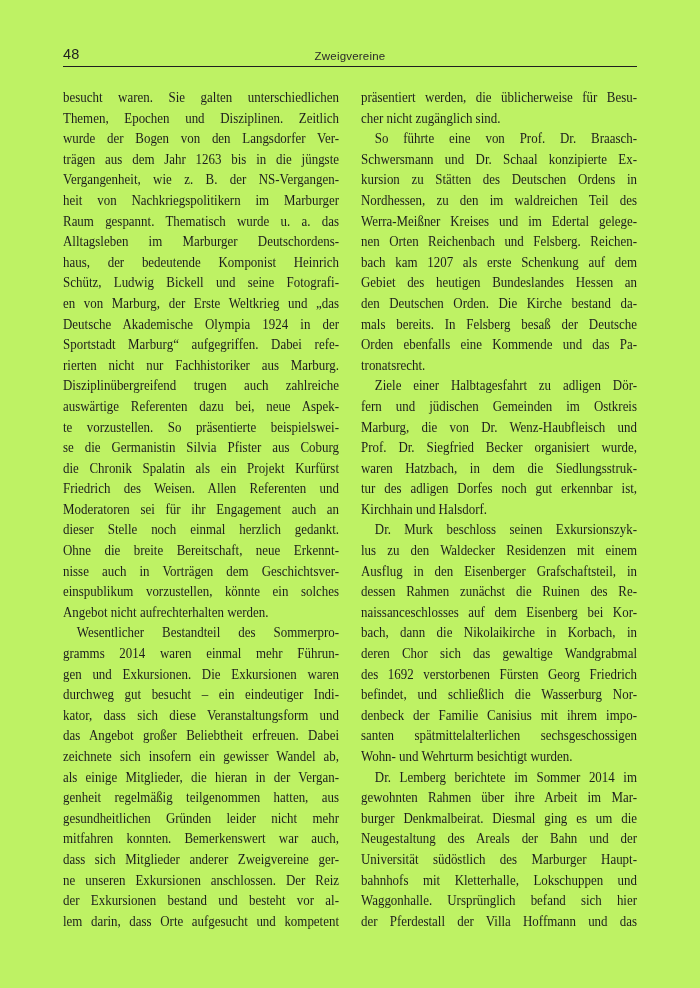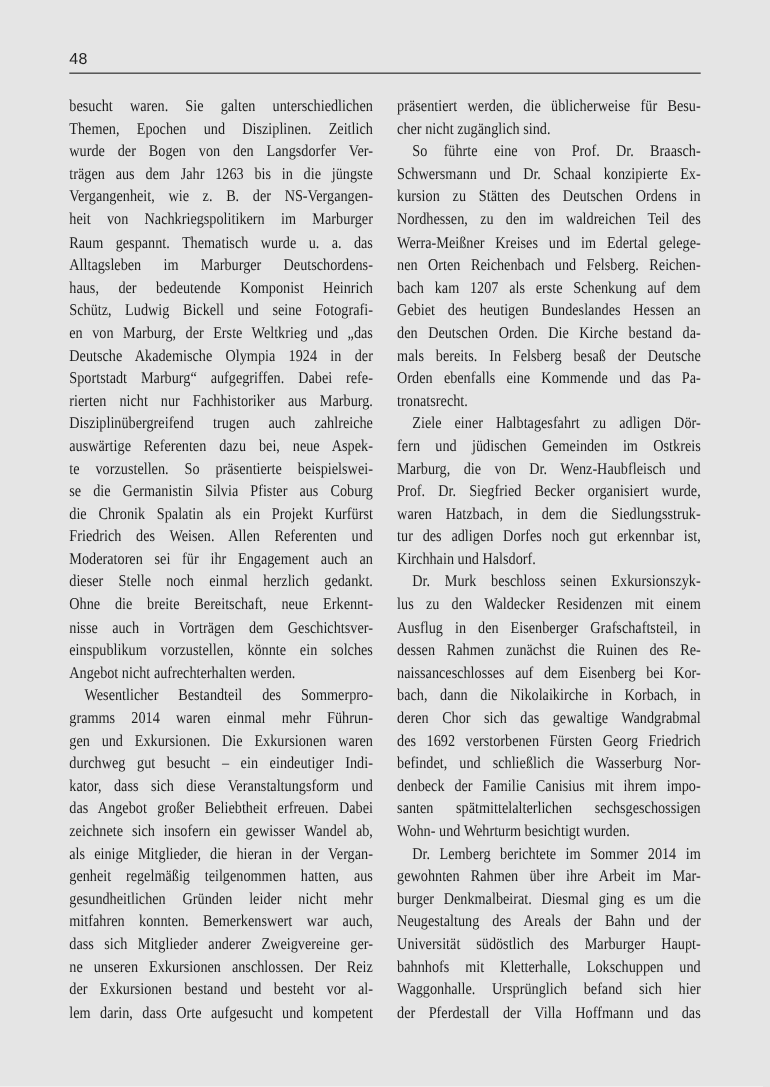--- a/index.html
+++ b/index.html
@@ -4,21 +4,21 @@
 <style>
   html, body {
     margin: 0;
     padding: 0;
     background: #ffffff;
   }
   .page {
     position: relative;
     width: 700px;
     height: 988px;
-    background: #e5e5e5;
+    background: #bef264;
     font-family: "Liberation Serif", serif;
     color: #1d1d1d;
     overflow: hidden;
   }
   .page-number {
     position: absolute;
     left: 63px;
     top: 46px;
     font-family: "Liberation Sans", sans-serif;
     font-size: 14.5px;
@@ -62,20 +62,21 @@
     color: #1d1d1d;
   }
   .line.end { text-align-last: left; }
   .line.indent { text-indent: 16px; }
 </style>
 </head>
 <body>
 
 <div class="page">
   <div class="page-number">48</div>
+  <div class="header-title">Zweigvereine</div>
   <div class="header-rule"></div>
   <div class="col col-left">
       <div class="line">besucht waren. Sie galten unterschiedlichen</div>
       <div class="line">Themen, Epochen und Disziplinen. Zeitlich</div>
       <div class="line">wurde der Bogen von den Langsdorfer Ver-</div>
       <div class="line">trägen aus dem Jahr 1263 bis in die jüngste</div>
       <div class="line">Vergangenheit, wie z. B. der NS-Vergangen-</div>
       <div class="line">heit von Nachkriegspolitikern im Marburger</div>
       <div class="line">Raum gespannt. Thematisch wurde u. a. das</div>
       <div class="line">Alltagsleben im Marburger Deutschordens-</div>

